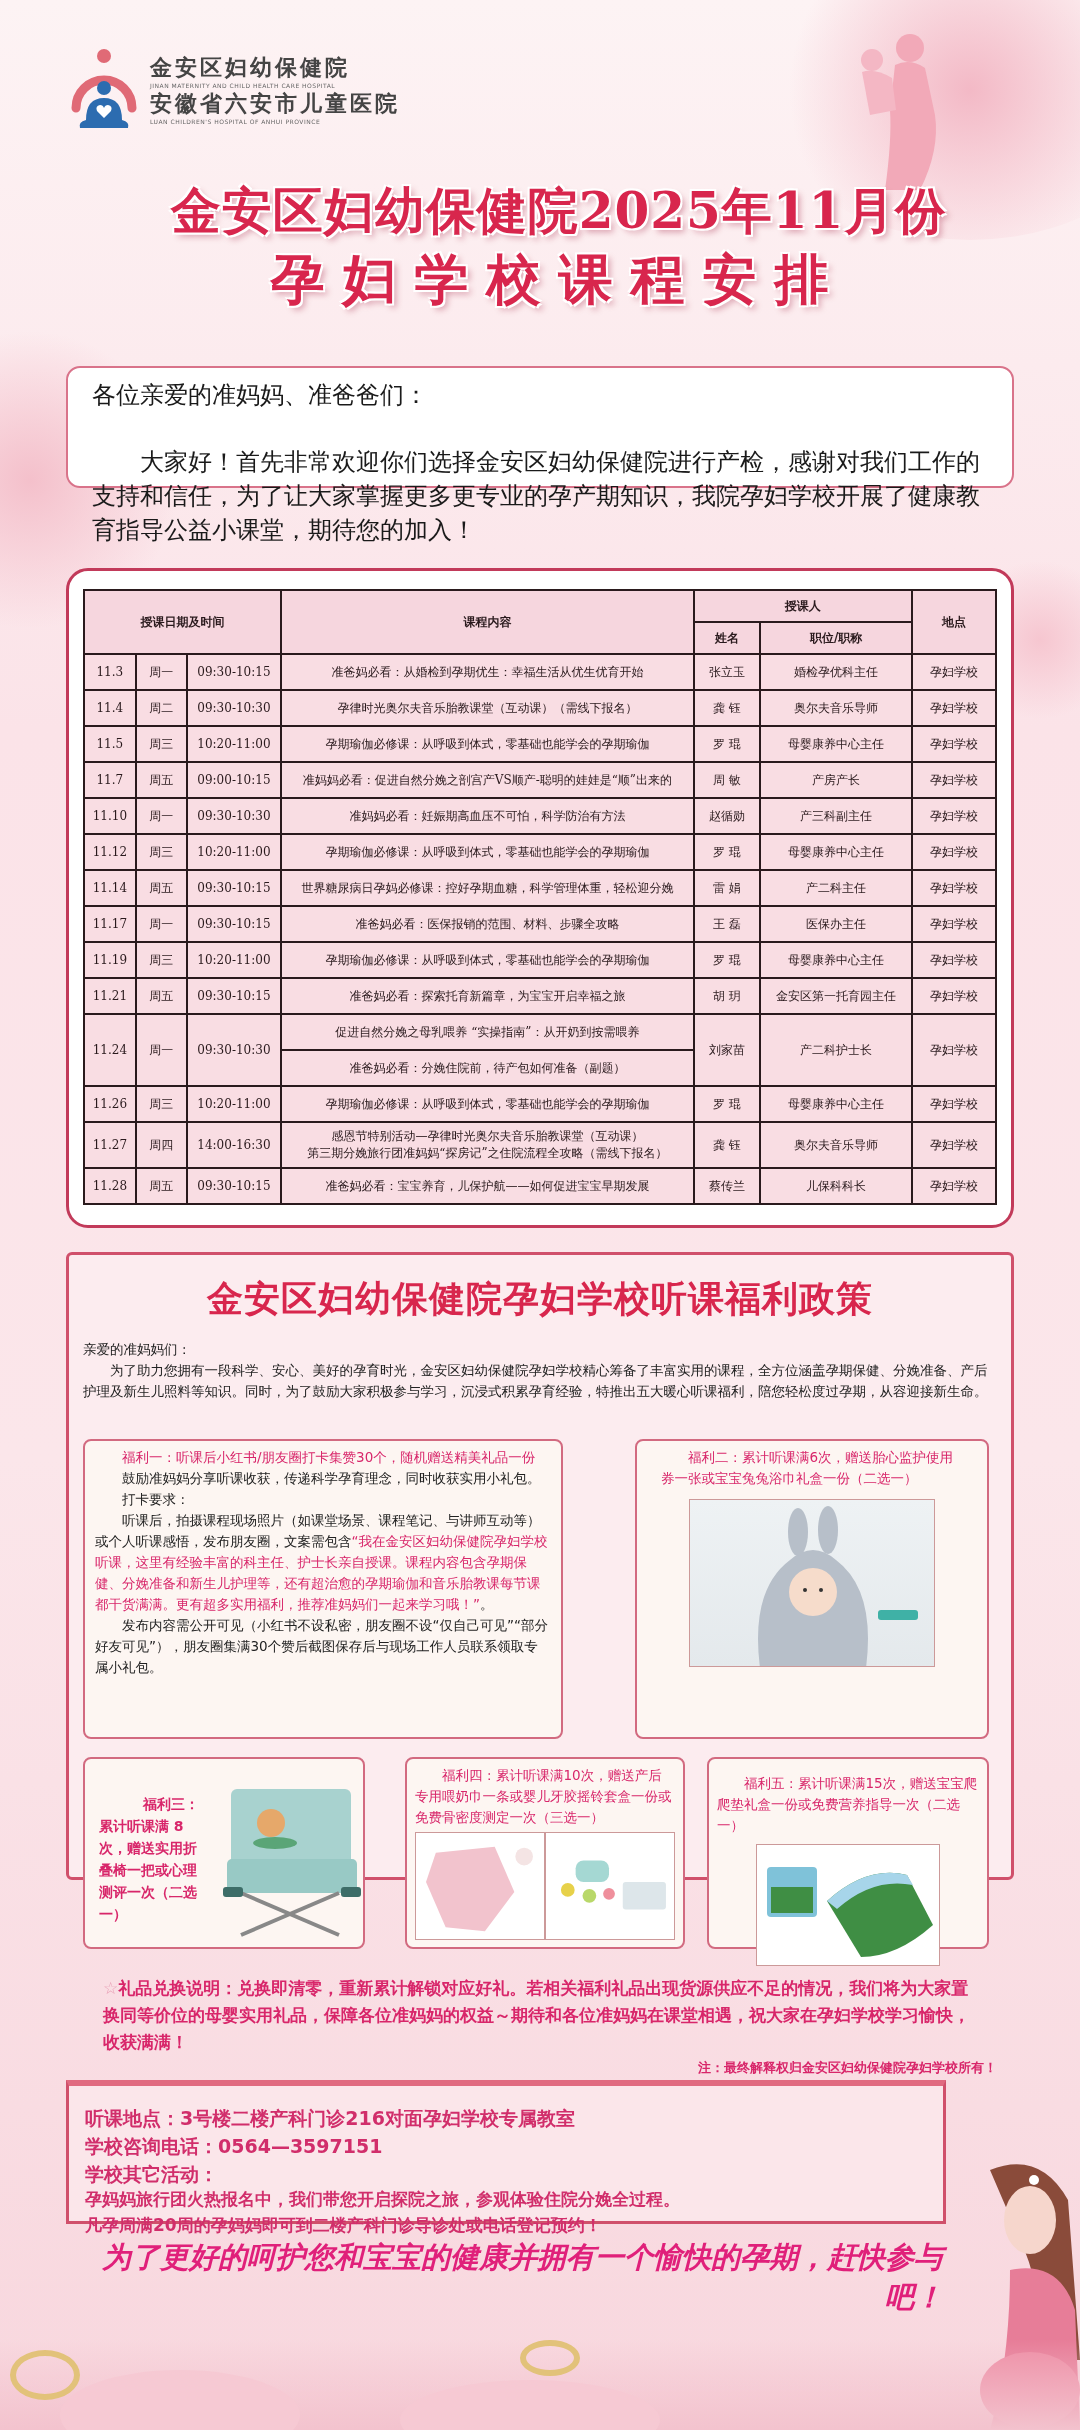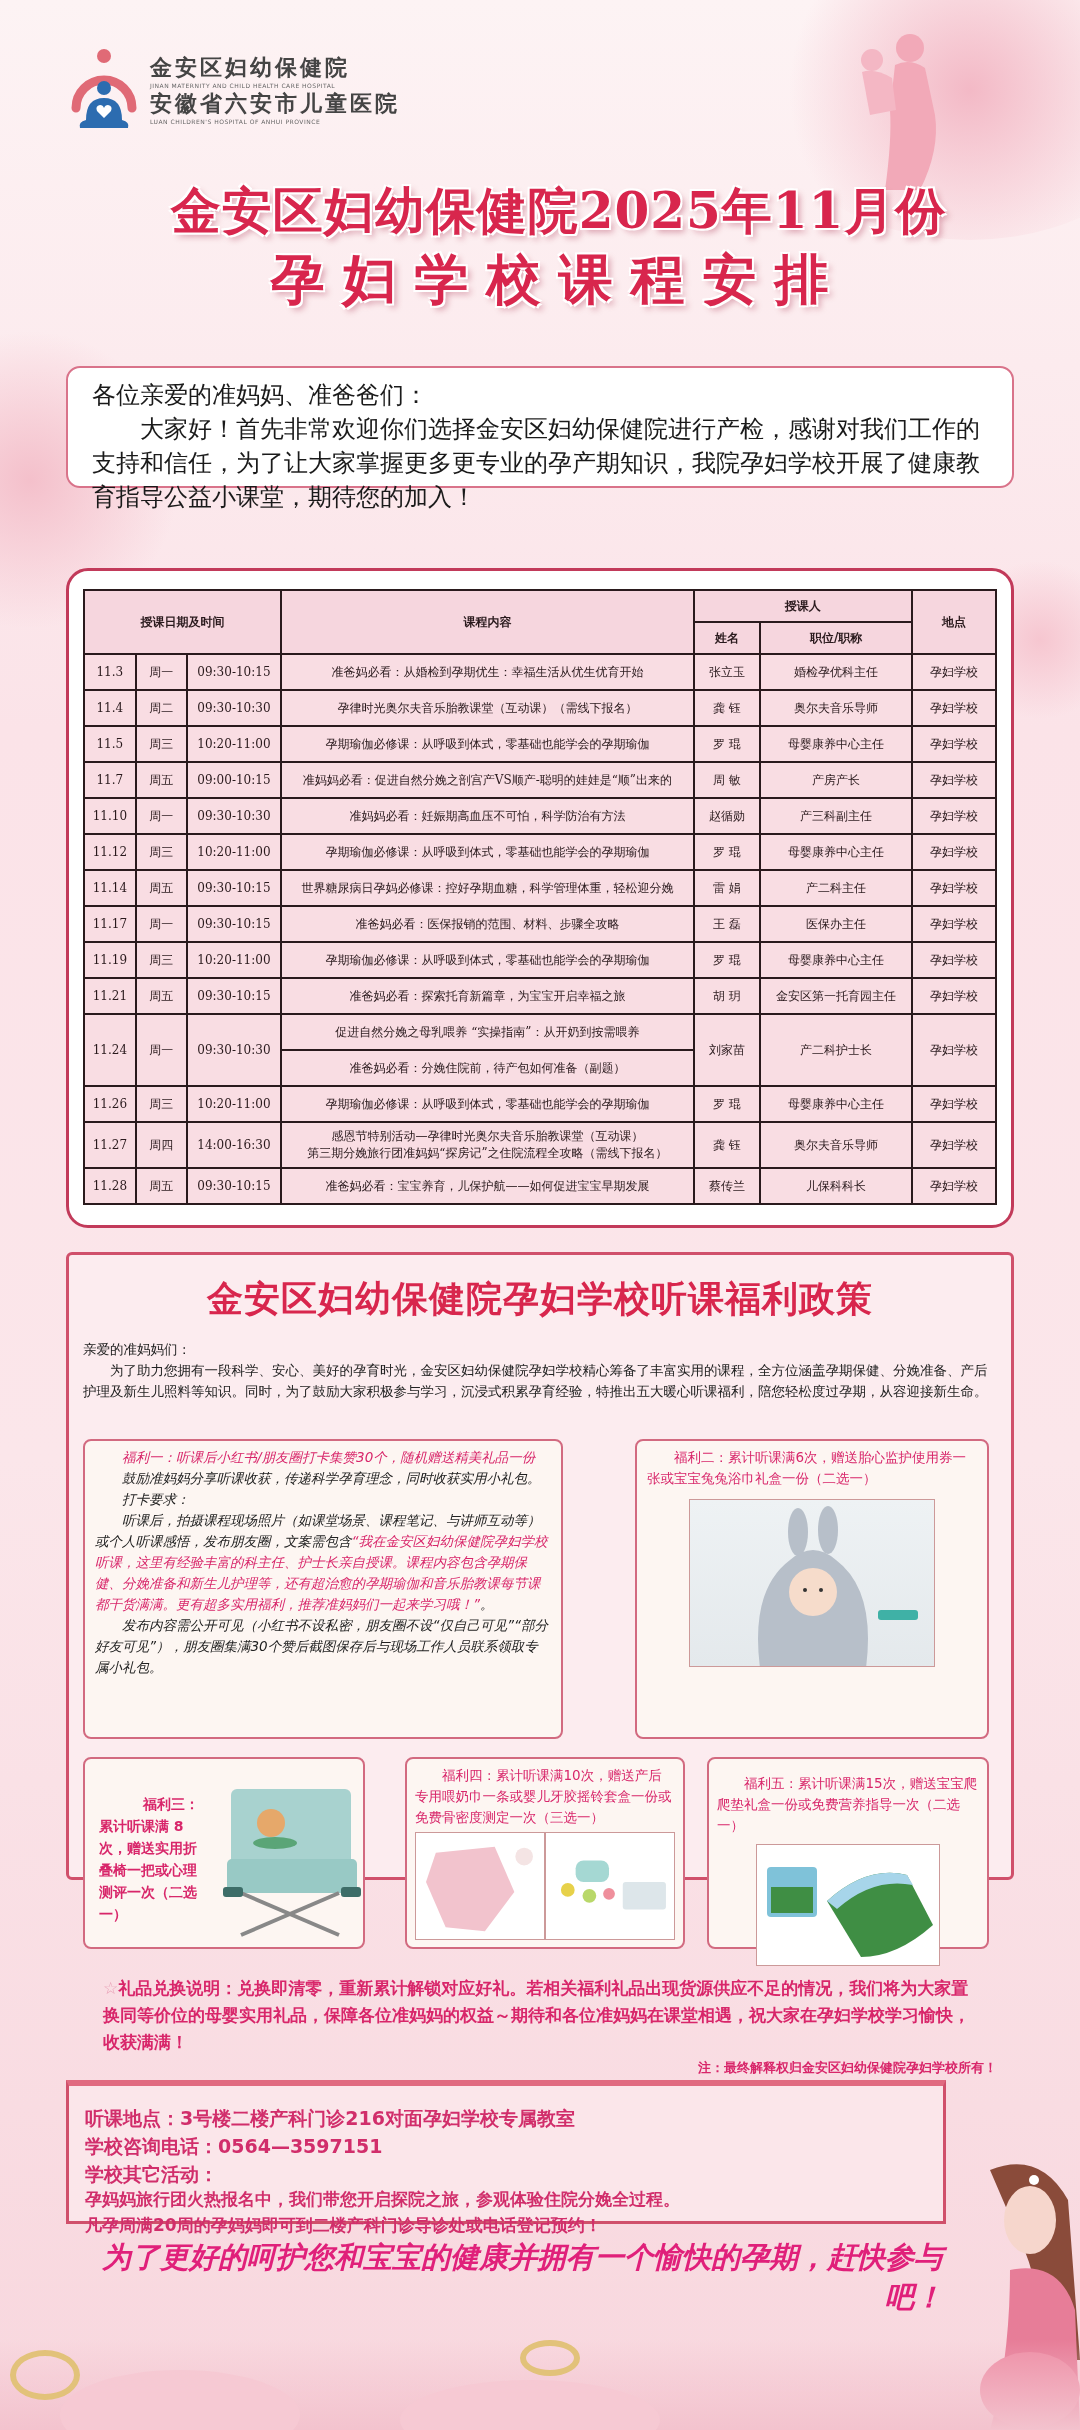--- a/index.html
+++ b/index.html
@@ -26,21 +26,21 @@
   .title { position: absolute; left: 0; top: 180px; width: 1080px; text-align: center; color: #d8264d;
     font-family: "DejaVu Serif", "Liberation Serif", serif; font-weight: bold;
     text-shadow: 2px 2px 0 #fff, -2px -2px 0 #fff, 2px -2px 0 #fff, -2px 2px 0 #fff, 4px 4px 6px rgba(150,0,40,0.35); padding-left: 37px; }
   .title .l1 { font-size: 50px; line-height: 62px; letter-spacing: 1px; }
   .title .l2 { font-size: 54px; line-height: 70px; letter-spacing: 18px; margin-top: 2px; }
 
   
   .intro { position: absolute; left: 66px; top: 366px; width: 948px; height: 122px;
     background: #fff; border: 2px solid #d9738a; border-radius: 14px; padding: 10px 24px;
     font-size: 24px; line-height: 34px; color: #1a1a1a; }
-  .intro .indent { text-indent: 2em; }
+  .intro .indent { text-indent: 2em; margin-top: 33px; }
 
   
   .schedule-panel { position: absolute; left: 66px; top: 568px; width: 948px; height: 660px;
     background: #fff; border: 3px solid #c23a5a; border-radius: 22px; padding: 18px 14px 10px 14px; }
   table.sched { width: 100%; border-collapse: collapse; background: #f9dde3; font-family: "DejaVu Serif", "Liberation Serif", serif; }
   table.sched th, table.sched td { border: 2px solid #2a1a1d; text-align: center; font-size: 12px; color: #2a1a1d; padding: 0 3px; }
   table.sched th { font-weight: bold; background: #f6d6de; height: 32px; }
   table.sched td { height: 36px; }
   table.sched td.content { font-size: 12px; }
   table.sched tr.tall td { height: 46px; }
@@ -48,22 +48,22 @@
   
   .benefit-panel { position: absolute; left: 66px; top: 1252px; width: 948px; height: 628px;
     background: #fcecef; border: 3px solid #d0506b; border-radius: 6px; }
   .benefit-title { text-align: center; font-size: 36px; font-weight: bold; color: #d8264d; letter-spacing: 1px; margin-top: 20px; }
   .benefit-greet { position: absolute; left: 14px; top: 84px; width: 910px; font-size: 13.5px; line-height: 21px; color: #222; }
   .benefit-greet .p { text-indent: 2em; }
 
   .card { position: absolute; background: #fdf6f2; border: 2px solid #d26a80; border-radius: 8px; font-size: 13.5px; line-height: 21px; }
   .card .red { color: #d8266a; }
   .card .indent { text-indent: 2em; }
-  .card1 { left: 14px; top: 184px; width: 480px; height: 300px; padding: 6px 10px; font-style: italic; }
-  .card2 { left: 566px; top: 184px; width: 354px; height: 300px; padding: 6px 10px; }
+  .card1 { left: 14px; top: 184px; width: 480px; height: 300px; padding: 6px 10px; }
+  .card2 { left: 566px; top: 184px; width: 354px; height: 300px; padding: 6px 24px; }
   .card3 { left: 14px; top: 502px; width: 282px; height: 192px; }
   .card4 { left: 336px; top: 502px; width: 280px; height: 192px; padding: 6px 8px; }
   .card5 { left: 638px; top: 502px; width: 282px; height: 192px; padding: 14px 8px; }
 
   .card3 .txt { position: absolute; left: 14px; top: 34px; width: 100px; font-size: 14px; line-height: 22px; color: #d8266a; font-weight: bold; }
   .card3 .txt .h { text-align: right; }
   .chair { position: absolute; left: 132px; top: 24px; width: 150px; height: 160px; }
 
   .photo { border: 1px solid #c99; background: #fff; position: relative; overflow: hidden; }
   .baby-photo { margin: 10px auto 0; width: 246px; height: 168px; background: linear-gradient(180deg, #eef2f4, #e4e9ec); }

